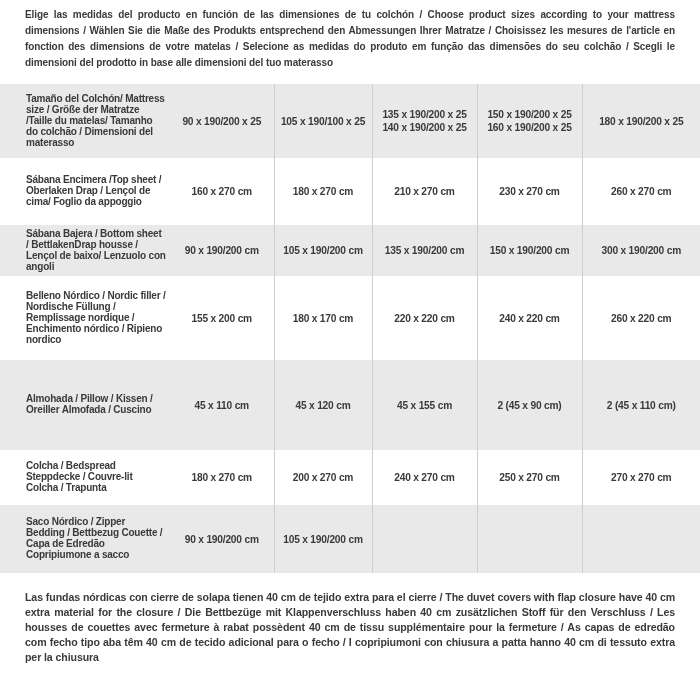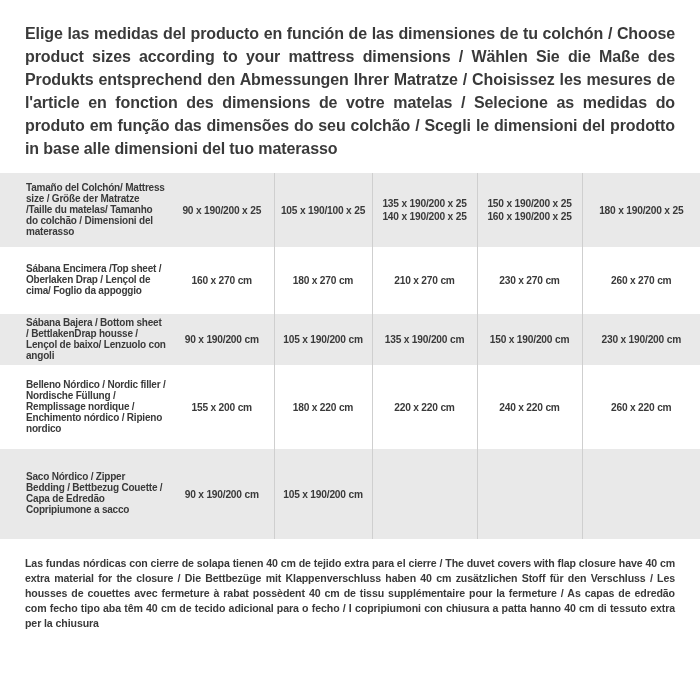--- a/index.html
+++ b/index.html
@@ -3,22 +3,22 @@
 <meta charset="utf-8">
 <style>
   html,body{margin:0;padding:0;background:#ffffff;}
   body{
     width:700px;height:700px;overflow:hidden;
     font-family:"Liberation Sans", sans-serif;
     color:var(--text,#3a3a3a);
     -webkit-font-smoothing:antialiased;
   }
   .intro{
-    margin:22px 25px 0 25px;
-    font-size:16px;line-height:23px;font-weight:bold;
+    margin:7px 25px 0 25px;
+    font-size:10px;line-height:16px;font-weight:bold;
     text-align:justify;letter-spacing:-0.1px;
   }
   table.size-table{
     border-collapse:collapse;table-layout:fixed;
     width:700px;margin-top:13px;
   }
   col.c-label{width:170px;}
   col.c-v1{width:104px;}
   col.c-v2{width:98px;}
   col.c-v3{width:105px;}
@@ -86,33 +86,49 @@
     <td class="val">230 x 270 cm</td>
     <td class="val">260 x 270 cm</td>
   </tr>
 
   <tr>
     <th class="lbl">Sábana Bajera / Bottom sheet / BettlakenDrap housse / Lençol de baixo/ Lenzuolo con angoli</th>
     <td class="val">90 x 190/200 cm</td>
     <td class="val">105 x 190/200 cm</td>
     <td class="val">135 x 190/200 cm</td>
     <td class="val">150 x 190/200 cm</td>
-    <td class="val">230 x 190/200 cm</td>
+    <td class="val">300 x 190/200 cm</td>
   </tr>
 
   <tr>
     <th class="lbl">Belleno Nórdico / Nordic filler / Nordische Füllung / Remplissage nordique / Enchimento nórdico / Ripieno nordico</th>
     <td class="val">155 x 200 cm</td>
-    <td class="val">180 x 220 cm</td>
+    <td class="val">180 x 170 cm</td>
     <td class="val">220 x 220 cm</td>
     <td class="val">240 x 220 cm</td>
     <td class="val">260 x 220 cm</td>
   </tr>
 
+  <tr>
+    <th class="lbl">Almohada / Pillow / Kissen / Oreiller Almofada / Cuscino</th>
+    <td class="val">45 x 110 cm</td>
+    <td class="val">45 x 120 cm</td>
+    <td class="val">45 x 155 cm</td>
+    <td class="val">2 (45 x 90 cm)</td>
+    <td class="val">2 (45 x 110 cm)</td>
+  </tr>
 
+  <tr>
+    <th class="lbl">Colcha / Bedspread Steppdecke / Couvre-lit Colcha / Trapunta</th>
+    <td class="val">180 x 270 cm</td>
+    <td class="val">200 x 270 cm</td>
+    <td class="val">240 x 270 cm</td>
+    <td class="val">250 x 270 cm</td>
+    <td class="val">270 x 270 cm</td>
+  </tr>
 
   <tr>
     <th class="lbl">Saco Nórdico / Zipper Bedding / Bettbezug Couette / Capa de Edredão Copripiumone a sacco</th>
     <td class="val">90 x 190/200 cm</td>
     <td class="val">105 x 190/200 cm</td>
     <td class="val"></td>
     <td class="val"></td>
     <td class="val"></td>
   </tr>
 </tbody>

